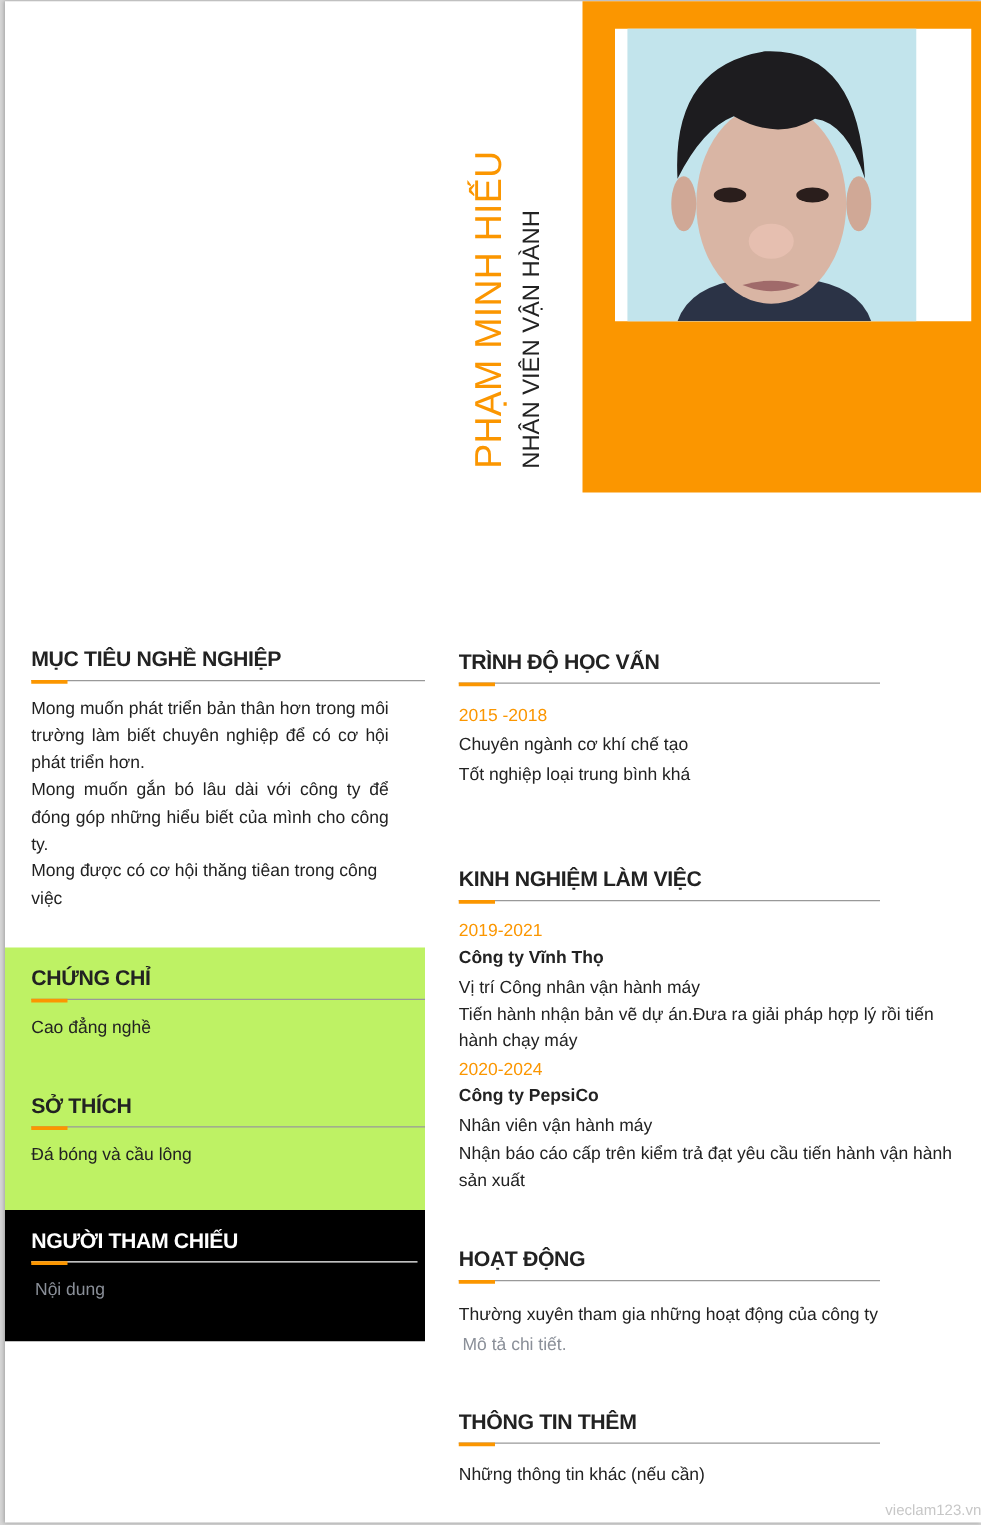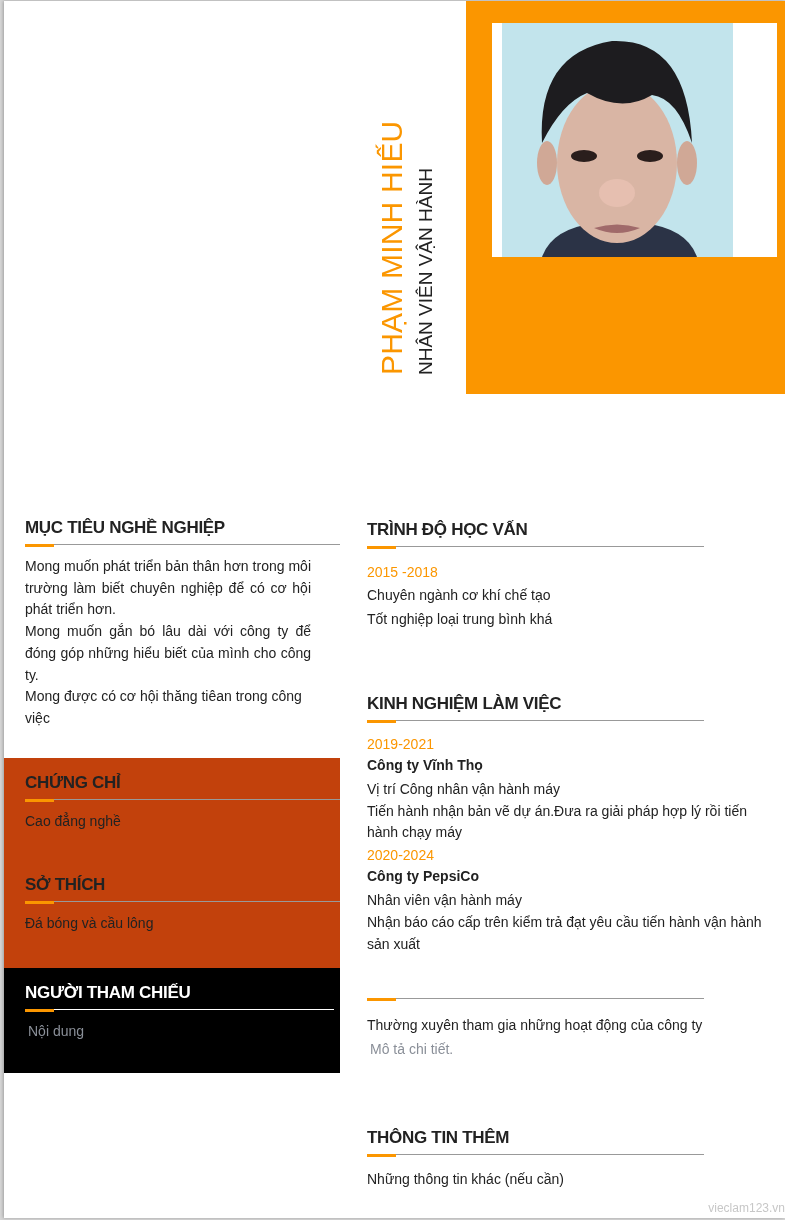--- a/index.html
+++ b/index.html
@@ -55,21 +55,21 @@
     .rule .accent { position: absolute; left: 0; top: 0; width: 29px; height: 3px; background: #fb9600; }
     .left-col { position: absolute; left: 0; width: 336px; }
     .left-inner { padding-left: 21px; }
     .body-text { font-size: 14px; line-height: 21.7px; color: #222; }
     .justify { text-align: justify; }
     .muted { color: #8a8f98; }
     .date { color: #fb9600; font-size: 14px; line-height: 22px; }
     .bold { font-weight: bold; }
     .right-col { position: absolute; left: 363px; width: 410px; }
     .right-col .rule { width: 337px; }
-    .grey-box { background: #c2410c; }
+    .grey-box { background: #bef264; }
     .dark-box { background: #000000; }
     .dark-box .section-title { color: #fff; }
     .dark-box .rule .grey { background: #fff; }
     .watermark {
       position: absolute; right: 0; top: 1200px; font-size: 12px; color: #c7c7c7;
     }
   </style>
 </head>
 <body>
 
@@ -174,20 +174,21 @@
       <div>
         <div class="date">2020-2024</div>
         <div class="body-text bold">Công ty PepsiCo</div>
         <div class="body-text" style="line-height: 24px;">Nhân viên vận hành máy</div>
         <div class="body-text">Nhận báo cáo cấp trên kiểm trả đạt yêu cầu tiến hành vận hành sản xuất</div>
       </div>
     </div>
   </div>
 
   <div class="right-col" style="top: 997px;">
+    <div class="section-title">HOẠT ĐỘNG</div>
     <div class="rule">
         <div class="grey"></div>
         <div class="accent"></div>
       </div>
     <div style="padding-top: 13px;">
       <div class="body-text" style="line-height: 24px;">Thường xuyên tham gia những hoạt động của công ty</div>
       <div class="body-text muted" style="line-height: 24px; padding-left: 3px;">Mô tả chi tiết.</div>
     </div>
   </div>
 

